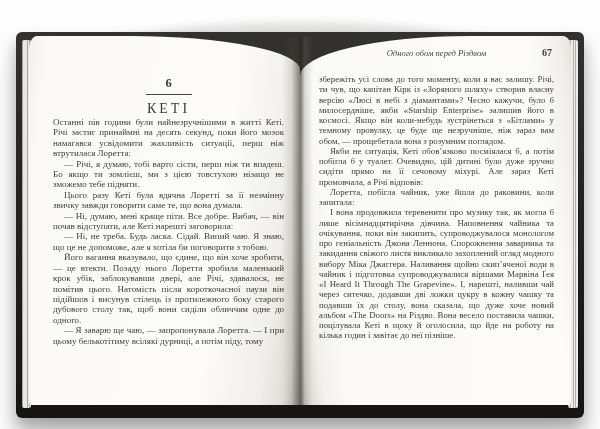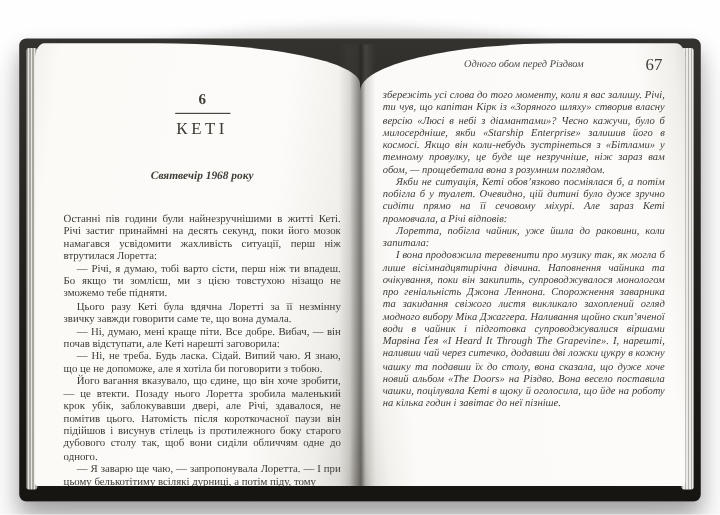--- a/index.html
+++ b/index.html
@@ -71,47 +71,46 @@
   .chapter-rule   { width:46px; border-top:1.2px solid #4a4741; margin:3px auto 6px; }
   .chapter-title  { text-align:center; font-size:14px; letter-spacing:3px; }
   .dateline       { text-align:center; font-style:italic; font-weight:bold;
                     font-size:9.5px; margin-top:25px; margin-bottom:25px; }
 
   
   .content-right { padding:12px 17px 0 19px; }
   .running-head  { position:relative; text-align:center; font-style:italic;
                    font-size:8.6px; color:#4a4742; margin-bottom:16px; }
   .page-num      { position:absolute; right:2px; top:-1px; font-style:normal;
-                   font-weight:normal; font-size:14px; color:#3f3c36; }
+                   font-weight:bold; font-size:10px; color:#3f3c36; }
 
   .body-par {
     margin:0; text-align:justify;
     font-size:9px; line-height:10.4px; text-indent:11px;
   }
-  .content-right .body-par { font-size:8.8px; line-height:10.25px;font-style:italic; }
+  .content-right .body-par { font-size:8.8px; line-height:10.25px; }
   .no-indent { text-indent:0; }
 </style>
 </head>
 <body>
 
 <div class="scene">
   <div class="book">
     <div class="cover-top"></div>
     <div class="cover"></div>
     <div class="fore-edge fore-edge-left"></div>
     <div class="fore-edge fore-edge-right"></div>
 
     <div class="spread">
 
       <div class="page page-left">
         <div class="content-left">
           <div class="chapter-number">6</div>
           <div class="chapter-rule"></div>
           <div class="chapter-title">КЕТІ</div>
-          <div class="dateline">Святвечір 1968 року</div>
           <p class="body-par no-indent">Останні пів години були найнезручнішими в житті Кеті. Річі застиг принаймні на десять секунд, поки його мозок намагався усвідомити жахливість ситуації, перш ніж втрутилася Лоретта:</p>
           <p class="body-par">— Річі, я думаю, тобі варто сісти, перш ніж ти впадеш. Бо якщо ти зомлієш, ми з цією товстухою нізащо не зможемо тебе підняти.</p>
           <p class="body-par">Цього разу Кеті була вдячна Лоретті за її незмінну звичку завжди говорити саме те, що вона думала.</p>
           <p class="body-par">— Ні, думаю, мені краще піти. Все добре. Вибач, — він почав відступати, але Кеті нарешті заговорила:</p>
           <p class="body-par">— Ні, не треба. Будь ласка. Сідай. Випий чаю. Я знаю, що це не допоможе, але я хотіла би поговорити з тобою.</p>
           <p class="body-par">Його вагання вказувало, що єдине, що він хоче зробити, — це втекти. Позаду нього Лоретта зробила маленький крок убік, заблокувавши двері, але Річі, здавалося, не помітив цього. Натомість після короткочасної паузи він підійшов і висунув стілець із протилежного боку старого дубового столу так, щоб вони сиділи обличчям одне до одного.</p>
           <p class="body-par">— Я заварю ще чаю, — запропонувала Лоретта. — І при цьому белькотітиму всілякі дурниці, а потім піду, тому</p>
         </div>
       </div>
 

